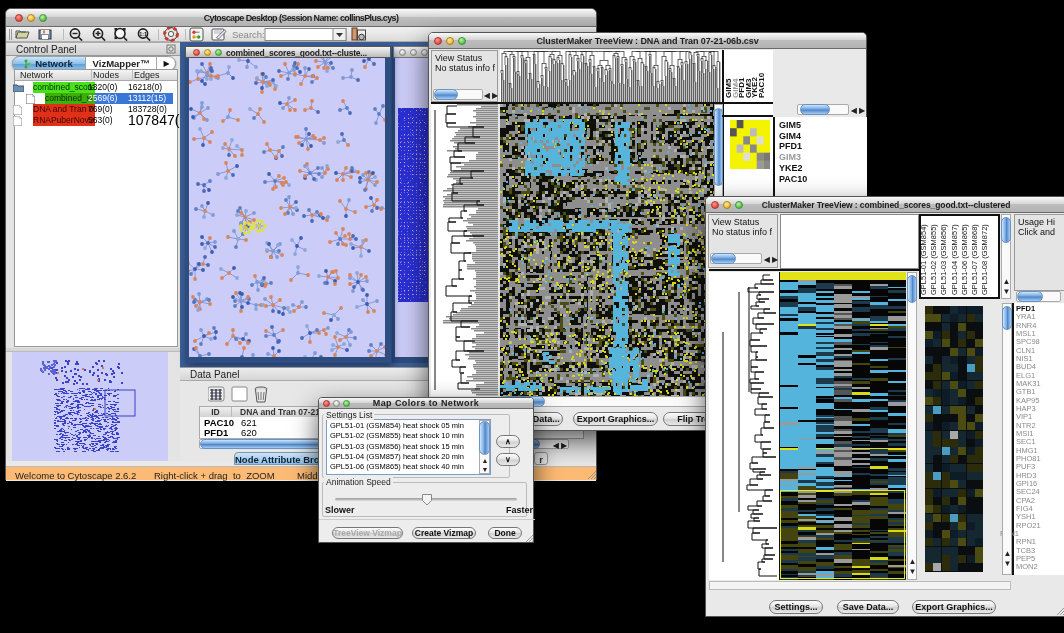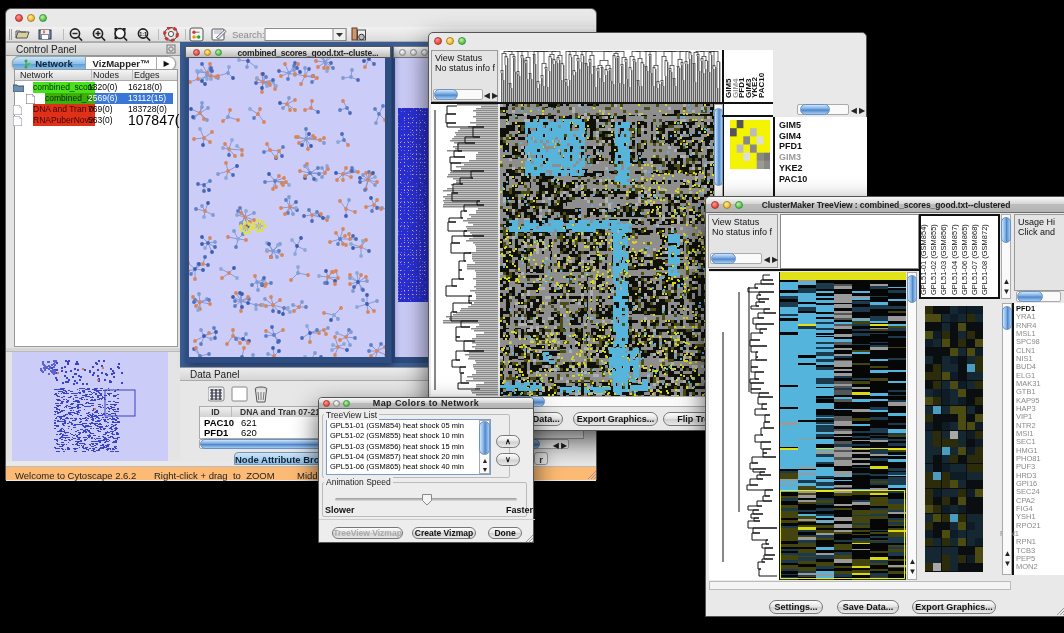--- a/index.html
+++ b/index.html
@@ -22,20 +22,21 @@
  background:linear-gradient(#cfe6fa,#76a8e0 45%,#4d86cc 55%,#a8cdf2);border:1px solid #6a93c4}
 .sbtv{position:absolute;left:0;right:0;border-radius:7px;
  background:linear-gradient(90deg,#cfe6fa,#76a8e0 45%,#4d86cc 55%,#a8cdf2);border:1px solid #6a93c4}
 .arr{position:absolute;font-size:8px;color:#222;line-height:9px;text-align:center}
 .vlab{position:absolute;transform:rotate(-90deg);transform-origin:left bottom;
  font-size:8px;font-weight:bold;color:#111;white-space:nowrap;line-height:7px}
 .rlab{position:absolute;font-size:9px;font-weight:bold;color:#111;line-height:10.75px;white-space:nowrap}
 .glab{position:absolute;font-size:7.5px;color:#8a8a8a;line-height:8.33px;white-space:nowrap}
 </style></head><body>
 <div class="win" style="left:5px;top:8px;width:592px;height:473px;border-radius:6px 6px 2px 2px">
+    <div class="tbar" style="height:18px;line-height:18px;font-size:9px;letter-spacing:-0.6px;border-radius:5px 5px 0 0">Cytoscape Desktop (Session Name: collinsPlus.cys)</div>
     <div class="tl tlr" style="left:9px;top:5px"></div>
     <div class="tl tly" style="left:21px;top:5px"></div>
     <div class="tl tlg" style="left:33px;top:5px"></div>
     <div style="position:absolute;left:0;top:18px;width:100%;height:15px;background:linear-gradient(#f2f2f2,#dcdcdc);border-bottom:1px solid #b0b0b0"></div>
     <svg style="position:absolute;left:0;top:18px" width="592" height="15">
 <g stroke="#9a9a9a">
         <path d="M3.5 2v11M5.5 2v11"></path>
       </g>
 <g transform="translate(8,0)">
  <path d="M2 11l2-6h11l-2 6z" fill="#d6d2a0" stroke="#555"></path>
@@ -173,21 +174,21 @@
     <div class="tl tlx" style="left:393px;top:40px;width:7px;height:7px"></div>
     <div class="tl tlx" style="left:404px;top:40px;width:7px;height:7px"></div>
     <div class="tl tlx" style="left:415px;top:40px;width:7px;height:7px"></div>
     <div style="position:absolute;left:389px;top:49px;width:198px;height:299px;background:#ccccf8"></div>
     <svg style="position:absolute;left:392px;top:99px" width="32" height="194">
       <rect width="32" height="194" fill="#2a30d4"></rect>
       <path fill="#6a70f0" d="M3 0h1v1h-1zM15 0h1v1h-1zM21 0h1v1h-1zM24 0h1v1h-1zM27 0h1v1h-1zM3 3h1v1h-1zM6 3h1v1h-1zM12 3h1v1h-1zM24 3h1v1h-1zM27 3h1v1h-1zM30 3h1v1h-1zM0 6h1v1h-1zM18 6h1v1h-1zM21 6h1v1h-1zM24 6h1v1h-1zM27 6h1v1h-1zM30 6h1v1h-1zM6 9h1v1h-1zM12 9h1v1h-1zM15 9h1v1h-1zM18 9h1v1h-1zM30 9h1v1h-1zM6 12h1v1h-1zM15 12h1v1h-1zM21 12h1v1h-1zM24 12h1v1h-1zM30 12h1v1h-1zM0 15h1v1h-1zM6 15h1v1h-1zM12 15h1v1h-1zM18 15h1v1h-1zM21 15h1v1h-1zM27 15h1v1h-1zM30 15h1v1h-1zM0 18h1v1h-1zM3 18h1v1h-1zM6 18h1v1h-1zM9 18h1v1h-1zM15 18h1v1h-1zM18 18h1v1h-1zM21 18h1v1h-1zM27 18h1v1h-1zM30 18h1v1h-1zM3 21h1v1h-1zM6 21h1v1h-1zM12 21h1v1h-1zM18 21h1v1h-1zM21 21h1v1h-1zM24 21h1v1h-1zM30 21h1v1h-1zM12 24h1v1h-1zM15 24h1v1h-1zM21 24h1v1h-1zM30 24h1v1h-1zM3 27h1v1h-1zM6 27h1v1h-1zM9 27h1v1h-1zM12 27h1v1h-1zM15 27h1v1h-1zM21 27h1v1h-1zM24 27h1v1h-1zM15 30h1v1h-1zM18 30h1v1h-1zM21 30h1v1h-1zM3 33h1v1h-1zM9 33h1v1h-1zM12 33h1v1h-1zM15 33h1v1h-1zM27 33h1v1h-1zM0 36h1v1h-1zM12 36h1v1h-1zM15 36h1v1h-1zM18 36h1v1h-1zM21 36h1v1h-1zM30 36h1v1h-1zM0 39h1v1h-1zM3 39h1v1h-1zM9 39h1v1h-1zM12 39h1v1h-1zM18 39h1v1h-1zM27 39h1v1h-1zM30 39h1v1h-1zM3 42h1v1h-1zM6 42h1v1h-1zM12 42h1v1h-1zM30 42h1v1h-1zM0 45h1v1h-1zM9 45h1v1h-1zM12 45h1v1h-1zM15 45h1v1h-1zM18 45h1v1h-1zM21 45h1v1h-1zM0 48h1v1h-1zM3 48h1v1h-1zM6 48h1v1h-1zM9 48h1v1h-1zM12 48h1v1h-1zM27 48h1v1h-1zM30 48h1v1h-1zM0 51h1v1h-1zM3 51h1v1h-1zM6 51h1v1h-1zM9 51h1v1h-1zM15 51h1v1h-1zM18 51h1v1h-1zM21 51h1v1h-1zM24 51h1v1h-1zM30 51h1v1h-1zM15 54h1v1h-1zM24 54h1v1h-1zM27 54h1v1h-1zM6 57h1v1h-1zM9 57h1v1h-1zM12 57h1v1h-1zM15 57h1v1h-1zM21 57h1v1h-1zM24 57h1v1h-1zM30 57h1v1h-1zM0 60h1v1h-1zM3 60h1v1h-1zM12 60h1v1h-1zM15 60h1v1h-1zM18 60h1v1h-1zM21 60h1v1h-1zM24 60h1v1h-1zM27 60h1v1h-1zM9 63h1v1h-1zM12 63h1v1h-1zM18 63h1v1h-1zM21 63h1v1h-1zM27 63h1v1h-1zM30 63h1v1h-1zM6 66h1v1h-1zM12 66h1v1h-1zM15 66h1v1h-1zM18 66h1v1h-1zM21 66h1v1h-1zM24 66h1v1h-1zM27 66h1v1h-1zM9 69h1v1h-1zM21 69h1v1h-1zM27 69h1v1h-1zM3 72h1v1h-1zM12 72h1v1h-1zM30 72h1v1h-1zM3 75h1v1h-1zM6 75h1v1h-1zM9 75h1v1h-1zM18 75h1v1h-1zM24 75h1v1h-1zM30 75h1v1h-1zM0 78h1v1h-1zM6 78h1v1h-1zM9 78h1v1h-1zM12 78h1v1h-1zM15 78h1v1h-1zM18 78h1v1h-1zM24 78h1v1h-1zM27 78h1v1h-1zM3 81h1v1h-1zM6 81h1v1h-1zM9 81h1v1h-1zM12 81h1v1h-1zM21 81h1v1h-1zM27 81h1v1h-1zM3 84h1v1h-1zM6 84h1v1h-1zM9 84h1v1h-1zM18 84h1v1h-1zM27 84h1v1h-1zM30 84h1v1h-1zM3 87h1v1h-1zM9 87h1v1h-1zM18 87h1v1h-1zM21 87h1v1h-1zM27 87h1v1h-1zM30 87h1v1h-1zM3 90h1v1h-1zM6 90h1v1h-1zM12 90h1v1h-1zM15 90h1v1h-1zM18 90h1v1h-1zM21 90h1v1h-1zM24 90h1v1h-1zM30 90h1v1h-1zM0 93h1v1h-1zM3 93h1v1h-1zM6 93h1v1h-1zM9 93h1v1h-1zM12 93h1v1h-1zM18 93h1v1h-1zM24 93h1v1h-1zM0 96h1v1h-1zM6 96h1v1h-1zM12 96h1v1h-1zM15 96h1v1h-1zM24 96h1v1h-1zM0 99h1v1h-1zM3 99h1v1h-1zM6 99h1v1h-1zM9 99h1v1h-1zM12 99h1v1h-1zM15 99h1v1h-1zM18 99h1v1h-1zM21 99h1v1h-1zM24 99h1v1h-1zM6 102h1v1h-1zM15 102h1v1h-1zM18 102h1v1h-1zM21 102h1v1h-1zM24 102h1v1h-1zM3 105h1v1h-1zM6 105h1v1h-1zM9 105h1v1h-1zM15 105h1v1h-1zM18 105h1v1h-1zM21 105h1v1h-1zM24 105h1v1h-1zM27 105h1v1h-1zM30 105h1v1h-1zM12 108h1v1h-1zM18 108h1v1h-1zM21 108h1v1h-1zM24 108h1v1h-1zM30 108h1v1h-1zM0 111h1v1h-1zM3 111h1v1h-1zM12 111h1v1h-1zM24 111h1v1h-1zM3 114h1v1h-1zM9 114h1v1h-1zM12 114h1v1h-1zM15 114h1v1h-1zM18 114h1v1h-1zM3 117h1v1h-1zM6 117h1v1h-1zM9 117h1v1h-1zM21 117h1v1h-1zM24 117h1v1h-1zM27 117h1v1h-1zM6 120h1v1h-1zM9 120h1v1h-1zM24 120h1v1h-1zM30 120h1v1h-1zM0 123h1v1h-1zM3 123h1v1h-1zM9 123h1v1h-1zM15 123h1v1h-1zM21 123h1v1h-1zM27 123h1v1h-1zM0 126h1v1h-1zM3 126h1v1h-1zM9 126h1v1h-1zM18 126h1v1h-1zM21 126h1v1h-1zM6 129h1v1h-1zM9 129h1v1h-1zM18 129h1v1h-1zM21 129h1v1h-1zM30 129h1v1h-1zM6 132h1v1h-1zM9 132h1v1h-1zM12 132h1v1h-1zM15 132h1v1h-1zM18 132h1v1h-1zM21 132h1v1h-1zM30 132h1v1h-1zM3 135h1v1h-1zM12 135h1v1h-1zM15 135h1v1h-1zM18 135h1v1h-1zM21 135h1v1h-1zM27 135h1v1h-1zM30 135h1v1h-1zM0 138h1v1h-1zM3 138h1v1h-1zM9 138h1v1h-1zM15 138h1v1h-1zM21 138h1v1h-1zM27 138h1v1h-1zM6 141h1v1h-1zM9 141h1v1h-1zM12 141h1v1h-1zM21 141h1v1h-1zM27 141h1v1h-1zM0 144h1v1h-1zM3 144h1v1h-1zM6 144h1v1h-1zM12 144h1v1h-1zM15 144h1v1h-1zM18 144h1v1h-1zM21 144h1v1h-1zM3 147h1v1h-1zM6 147h1v1h-1zM9 147h1v1h-1zM12 147h1v1h-1zM15 147h1v1h-1zM18 147h1v1h-1zM21 147h1v1h-1zM30 147h1v1h-1zM15 150h1v1h-1zM0 153h1v1h-1zM3 153h1v1h-1zM15 153h1v1h-1zM21 153h1v1h-1zM24 153h1v1h-1zM27 153h1v1h-1zM30 153h1v1h-1zM0 156h1v1h-1zM3 156h1v1h-1zM6 156h1v1h-1zM12 156h1v1h-1zM15 156h1v1h-1zM24 156h1v1h-1zM27 156h1v1h-1zM30 156h1v1h-1zM0 159h1v1h-1zM9 159h1v1h-1zM18 159h1v1h-1zM21 159h1v1h-1zM24 159h1v1h-1zM27 159h1v1h-1zM0 162h1v1h-1zM3 162h1v1h-1zM6 162h1v1h-1zM12 162h1v1h-1zM15 162h1v1h-1zM21 162h1v1h-1zM24 162h1v1h-1zM27 162h1v1h-1zM30 162h1v1h-1zM0 165h1v1h-1zM6 165h1v1h-1zM21 165h1v1h-1zM24 165h1v1h-1zM30 165h1v1h-1zM0 168h1v1h-1zM3 168h1v1h-1zM6 168h1v1h-1zM12 168h1v1h-1zM15 168h1v1h-1zM18 168h1v1h-1zM21 168h1v1h-1zM27 168h1v1h-1zM3 171h1v1h-1zM9 171h1v1h-1zM12 171h1v1h-1zM15 171h1v1h-1zM18 171h1v1h-1zM24 171h1v1h-1zM30 171h1v1h-1zM0 174h1v1h-1zM12 174h1v1h-1zM15 174h1v1h-1zM18 174h1v1h-1zM21 174h1v1h-1zM27 174h1v1h-1zM30 174h1v1h-1zM0 177h1v1h-1zM3 177h1v1h-1zM6 177h1v1h-1zM21 177h1v1h-1zM24 177h1v1h-1zM30 177h1v1h-1zM0 180h1v1h-1zM3 180h1v1h-1zM12 180h1v1h-1zM18 180h1v1h-1zM21 180h1v1h-1zM27 180h1v1h-1zM30 180h1v1h-1zM0 183h1v1h-1zM3 183h1v1h-1zM6 183h1v1h-1zM18 183h1v1h-1zM21 183h1v1h-1zM24 183h1v1h-1zM27 183h1v1h-1zM30 183h1v1h-1zM0 186h1v1h-1zM3 186h1v1h-1zM6 186h1v1h-1zM15 186h1v1h-1zM21 186h1v1h-1zM24 186h1v1h-1zM27 186h1v1h-1zM0 189h1v1h-1zM3 189h1v1h-1zM6 189h1v1h-1zM15 189h1v1h-1zM21 189h1v1h-1zM30 189h1v1h-1zM0 192h1v1h-1zM12 192h1v1h-1zM27 192h1v1h-1zM30 192h1v1h-1z"></path>
       <path fill="#e0a8b8" d="M18 2h1v1h-1zM22 2h1v1h-1zM10 6h1v1h-1zM26 6h1v1h-1zM30 6h1v1h-1zM6 10h1v1h-1zM10 10h1v1h-1zM14 10h1v1h-1zM30 10h1v1h-1zM10 14h1v1h-1zM14 14h1v1h-1zM18 14h1v1h-1zM22 14h1v1h-1zM26 14h1v1h-1zM6 18h1v1h-1zM10 18h1v1h-1zM30 18h1v1h-1zM14 22h1v1h-1zM18 22h1v1h-1zM22 22h1v1h-1zM26 22h1v1h-1zM30 22h1v1h-1zM6 26h1v1h-1zM10 26h1v1h-1zM14 26h1v1h-1zM18 26h1v1h-1zM2 30h1v1h-1zM6 30h1v1h-1zM10 30h1v1h-1zM18 30h1v1h-1zM22 30h1v1h-1zM26 30h1v1h-1zM30 30h1v1h-1zM2 34h1v1h-1zM6 34h1v1h-1zM10 34h1v1h-1zM14 34h1v1h-1zM26 34h1v1h-1zM2 38h1v1h-1zM6 38h1v1h-1zM10 38h1v1h-1zM14 38h1v1h-1zM18 38h1v1h-1zM22 38h1v1h-1zM26 38h1v1h-1zM30 38h1v1h-1zM10 42h1v1h-1zM18 42h1v1h-1zM26 42h1v1h-1zM30 42h1v1h-1zM6 46h1v1h-1zM14 46h1v1h-1zM18 46h1v1h-1zM22 46h1v1h-1zM26 46h1v1h-1zM30 46h1v1h-1zM6 50h1v1h-1zM10 50h1v1h-1zM14 50h1v1h-1zM18 50h1v1h-1zM22 50h1v1h-1zM26 50h1v1h-1zM30 50h1v1h-1zM2 54h1v1h-1zM6 54h1v1h-1zM18 54h1v1h-1zM22 54h1v1h-1zM26 54h1v1h-1zM30 54h1v1h-1zM6 58h1v1h-1zM10 58h1v1h-1zM14 58h1v1h-1zM18 58h1v1h-1zM26 58h1v1h-1zM30 58h1v1h-1zM2 62h1v1h-1zM6 62h1v1h-1zM14 62h1v1h-1zM2 66h1v1h-1zM6 66h1v1h-1zM14 66h1v1h-1zM18 66h1v1h-1zM22 66h1v1h-1zM26 66h1v1h-1zM30 66h1v1h-1zM2 70h1v1h-1zM14 70h1v1h-1zM22 70h1v1h-1zM26 70h1v1h-1zM30 70h1v1h-1zM2 74h1v1h-1zM10 74h1v1h-1zM22 74h1v1h-1zM30 74h1v1h-1zM6 78h1v1h-1zM10 78h1v1h-1zM14 78h1v1h-1zM6 82h1v1h-1zM10 82h1v1h-1zM14 82h1v1h-1zM18 82h1v1h-1zM22 82h1v1h-1zM2 86h1v1h-1zM10 86h1v1h-1zM14 86h1v1h-1zM22 86h1v1h-1zM26 86h1v1h-1zM30 86h1v1h-1zM2 90h1v1h-1zM30 90h1v1h-1zM2 94h1v1h-1zM6 94h1v1h-1zM10 94h1v1h-1zM14 94h1v1h-1zM18 94h1v1h-1zM22 94h1v1h-1zM2 98h1v1h-1zM10 98h1v1h-1zM26 98h1v1h-1zM30 98h1v1h-1zM2 102h1v1h-1zM10 102h1v1h-1zM18 102h1v1h-1zM22 102h1v1h-1zM26 102h1v1h-1zM2 106h1v1h-1zM10 106h1v1h-1zM22 106h1v1h-1zM30 106h1v1h-1zM2 110h1v1h-1zM10 110h1v1h-1zM14 110h1v1h-1zM18 110h1v1h-1zM22 110h1v1h-1zM26 110h1v1h-1zM30 110h1v1h-1zM6 114h1v1h-1zM14 114h1v1h-1zM26 114h1v1h-1zM30 114h1v1h-1zM2 118h1v1h-1zM6 118h1v1h-1zM10 118h1v1h-1zM18 118h1v1h-1zM30 118h1v1h-1zM14 122h1v1h-1zM18 122h1v1h-1zM26 122h1v1h-1zM6 126h1v1h-1zM14 126h1v1h-1zM18 126h1v1h-1zM26 126h1v1h-1zM30 126h1v1h-1zM2 130h1v1h-1zM6 130h1v1h-1zM10 130h1v1h-1zM14 130h1v1h-1zM18 130h1v1h-1zM26 130h1v1h-1zM6 134h1v1h-1zM10 134h1v1h-1zM14 134h1v1h-1zM22 134h1v1h-1zM26 134h1v1h-1zM30 134h1v1h-1zM2 138h1v1h-1zM6 138h1v1h-1zM10 138h1v1h-1zM22 138h1v1h-1zM26 138h1v1h-1zM30 138h1v1h-1zM14 142h1v1h-1zM18 142h1v1h-1zM22 142h1v1h-1zM26 142h1v1h-1zM2 146h1v1h-1zM6 146h1v1h-1zM10 146h1v1h-1zM14 146h1v1h-1zM18 146h1v1h-1zM22 146h1v1h-1zM26 146h1v1h-1zM30 146h1v1h-1zM2 150h1v1h-1zM6 150h1v1h-1zM14 150h1v1h-1zM18 150h1v1h-1zM22 150h1v1h-1zM30 150h1v1h-1zM2 154h1v1h-1zM6 154h1v1h-1zM10 154h1v1h-1zM26 154h1v1h-1zM30 154h1v1h-1zM10 158h1v1h-1zM22 158h1v1h-1zM26 158h1v1h-1zM30 158h1v1h-1zM2 162h1v1h-1zM14 162h1v1h-1zM22 162h1v1h-1zM26 162h1v1h-1zM2 166h1v1h-1zM6 166h1v1h-1zM10 166h1v1h-1zM14 166h1v1h-1zM22 166h1v1h-1zM26 166h1v1h-1zM2 170h1v1h-1zM10 170h1v1h-1zM22 170h1v1h-1zM30 170h1v1h-1zM2 174h1v1h-1zM6 174h1v1h-1zM14 174h1v1h-1zM18 174h1v1h-1zM22 174h1v1h-1zM30 174h1v1h-1zM10 178h1v1h-1zM14 178h1v1h-1zM18 178h1v1h-1zM30 178h1v1h-1zM6 182h1v1h-1zM10 182h1v1h-1zM14 182h1v1h-1zM18 182h1v1h-1zM26 182h1v1h-1zM30 182h1v1h-1zM2 186h1v1h-1zM6 186h1v1h-1zM10 186h1v1h-1zM14 186h1v1h-1zM18 186h1v1h-1zM26 186h1v1h-1zM30 186h1v1h-1zM2 190h1v1h-1zM6 190h1v1h-1zM10 190h1v1h-1zM30 190h1v1h-1z"></path>
     </svg>
     <div style="position:absolute;left:179px;top:37px;width:206px;height:317px;background:#2e4d80;box-shadow:2px 3px 8px rgba(10,20,60,.55)"></div>
-    <div style="position:absolute;left:179px;top:37px;width:206px;height:12px;background:linear-gradient(#f4f4f4,#bdbdbd);border:1px solid #555;font-size:8.5px;letter-spacing:-0.2px;font-weight:bold;color:#222;text-align:center;line-height:12px;overflow:hidden;white-space:nowrap;padding-left:40px">combined_scores_good.txt--cluste...</div>
+    <div style="position:absolute;left:179px;top:37px;width:206px;height:12px;background:linear-gradient(#f4f4f4,#bdbdbd);border:1px solid #555;font-size:8.5px;letter-spacing:-0.2px;font-weight:bold;color:#222;text-align:left;line-height:12px;overflow:hidden;white-space:nowrap;padding-left:40px">combined_scores_good.txt--cluste...</div>
     <div class="tl tlr" style="left:187px;top:40px;width:7px;height:7px"></div>
     <div class="tl tly" style="left:198px;top:40px;width:7px;height:7px"></div>
     <div class="tl tlg" style="left:209px;top:40px;width:7px;height:7px"></div>
     <svg style="position:absolute;left:183px;top:49px" width="196" height="299">
       <rect width="196" height="299" fill="#ccccf8"></rect>
       <path stroke="#8292d2" stroke-width="0.9" fill="none" d="M18 15L27 19M18 15L22 21M18 15L18 21M18 15L13 23M18 15L12 13M18 15L9 14M18 15L13 6M18 15L21 6M18 15L22 10M18 15L23 13M59 3L67 9M59 3L58 9M59 3L50 2M59 3L59 -5M100 15L106 17M100 15L99 21M100 15L92 18M100 15L90 13M100 15L96 6M100 15L105 8M100 15L108 10M108 10L105 12M108 10L111 14M108 10L106 5M108 10L109 6M136 4L144 10M136 4L139 10M136 4L138 13M136 4L135 10M136 4L129 9M136 4L127 3M136 4L129 -3M136 4L133 -4M136 4L133 -2M136 4L141 -4M136 4L144 -2M136 4L142 5M180 1L185 6M180 1L176 9M180 1L175 3M180 1L174 -5M180 1L185 -2M9 21L16 26M9 21L1 24M9 21L8 13M9 21L22 18M22 18L29 20M22 18L22 12M22 18L18 17M39 15L44 20M39 15L29 18M39 15L40 9M74 24L81 27M74 24L78 28M74 24L73 34M74 24L73 30M74 24L67 25M74 24L68 21M74 24L68 20M74 24L73 16M74 24L74 16M74 24L77 19M74 24L84 22M74 24L80 25M74 24L84 24M84 24L87 28M84 24L86 31M116 18L124 18M116 18L112 26M116 18L106 16M116 18L116 10M116 18L120 11M116 18L128 20M128 20L123 24M128 20L124 18M162 19L169 22M162 19L154 20M162 19L163 12M11 55L18 62M11 55L15 61M11 55L5 60M11 55L4 59M11 55L2 51M11 55L13 45M11 55L13 49M11 55L19 50M39 59L49 62M39 59L34 63M39 59L41 52M69 56L75 64M69 56L65 60M69 56L61 51M69 56L71 51M98 46L106 52M98 46L101 52M98 46L94 50M98 46L91 45M98 46L100 40M98 46L106 42M122 50L129 54M122 50L116 52M122 50L123 43M158 50L161 55M158 50L151 52M158 50L154 43M190 56L196 62M190 56L187 65M190 56L186 51M190 56L194 48M15 80L21 84M15 80L14 87M15 80L5 81M15 80L11 71M15 80L23 74M40 91L46 98M40 91L40 97M40 91L34 90M40 91L36 86M40 91L43 82M40 91L53 92M53 92L48 88M53 92L53 97M81 92L87 100M81 92L75 94M81 92L78 86M81 92L90 93M90 93L94 89M90 93L93 98M90 93L87 99M117 81L122 88M117 81L119 91M117 81L113 87M117 81L110 85M117 81L107 79M117 81L109 79M117 81L117 71M117 81L120 76M117 81L124 78M117 81L126 80M117 81L131 82M131 82L135 85M131 82L135 80M155 82L159 87M155 82L149 84M155 82L153 76M15 127L20 132M15 127L15 133M15 127L9 126M15 127L21 123M39 113L44 117M39 113L37 120M39 113L29 116M39 113L37 105M39 113L48 108M86 123L93 125M86 123L87 129M86 123L84 131M86 123L76 124M86 123L80 116M86 123L90 118M86 123L95 120M86 123L97 124M97 124L100 127M97 124L93 125M97 124L93 125M97 124L94 127M121 115L127 122M121 115L125 121M121 115L116 120M121 115L116 118M121 115L111 113M121 115L116 108M121 115L118 106M121 115L129 110M121 115L130 116M121 115L136 115M136 115L138 108M136 115L133 119M136 115L139 111M136 115L133 110M154 116L162 119M154 116L154 122M154 116L148 122M154 116L147 115M154 116L157 110M154 116L162 113M154 116L169 114M169 114L163 110M169 114L163 113M179 122L188 124M179 122L186 127M179 122L177 131M179 122L176 132M179 122L171 124M179 122L171 120M179 122L174 117M179 122L177 115M179 122L180 114M179 122L182 116M179 122L184 115M179 122L186 119M16 153L24 157M16 153L15 159M16 153L7 151M16 153L13 148M16 153L19 145M56 159L61 164M56 159L57 167M56 159L59 168M56 159L52 166M56 159L52 165M56 159L48 157M56 159L52 155M56 159L49 153M56 159L51 150M56 159L57 153M56 159L65 155M56 159L65 162M101 149L108 152M101 149L104 156M101 149L99 155M101 149L96 156M101 149L92 150M101 149L97 142M101 149L100 139M101 149L107 144M101 149L107 150M123 157L131 157M123 157L123 163M123 157L115 158M123 157L120 152M123 157L128 154M123 157L134 160M134 160L138 162M134 160L139 159M134 160L132 156M157 151L166 154M157 151L157 158M157 151L151 143M157 151L160 142M185 147L192 151M185 147L183 153M185 147L177 149M185 147L182 140M185 147L188 142M185 147L193 150M193 150L188 150M193 150L200 152M19 185L26 189M19 185L23 194M19 185L16 190M19 185L13 186M19 185L13 179M19 185L21 180M19 185L26 184M49 181L57 182M49 181L47 189M49 181L39 179M49 181L45 173M49 181L54 176M84 193L93 197M84 193L88 199M84 193L82 199M84 193L82 199M84 193L78 193M84 193L78 192M84 193L78 185M84 193L80 186M84 193L91 186M84 193L89 187M84 193L90 193M108 188L116 192M108 188L106 196M108 188L103 182M108 188L112 180M151 181L157 187M151 181L154 186M151 181L149 186M151 181L141 184M151 181L147 175M151 181L154 171M151 181L156 178M151 181L161 181M161 181L164 178M161 181L160 176M161 181L167 181M172 189L180 193M172 189L172 198M172 189L164 190M172 189L162 186M172 189L174 183M172 189L177 182M6 211L14 212M6 211L6 221M6 211L2 216M6 211L-1 213M6 211L-1 205M6 211L9 206M6 211L10 206M6 211L14 206M14 206L19 207M14 206L16 199M40 215L48 220M40 215L33 220M40 215L32 211M40 215L45 210M68 224L76 228M68 224L69 232M68 224L63 227M68 224L66 218M68 224L74 222M68 224L77 226M77 226L82 225M77 226L73 227M77 226L75 220M77 226L73 226M109 215L119 217M109 215L102 222M109 215L109 209M139 219L146 223M139 219L138 225M139 219L136 225M139 219L130 218M139 219L137 213M139 219L143 214M139 219L144 214M139 219L149 220M149 220L146 226M149 220L147 213M169 224L173 231M169 224L174 232M169 224L164 233M169 224L165 229M169 224L161 226M169 224L161 220M169 224L161 217M169 224L168 215M169 224L172 217M169 224L177 219M169 224L178 223M11 244L21 246M11 244L11 251M11 244L9 252M11 244L7 248M11 244L5 244M11 244L6 242M11 244L4 239M11 244L10 236M11 244L18 241M11 244L20 242M52 243L59 245M52 243L53 249M52 243L52 253M52 243L46 248M52 243L46 243M52 243L44 239M52 243L47 235M52 243L53 236M52 243L51 235M52 243L60 241M52 243L59 239M52 243L67 247M67 247L67 251M67 247L72 247M67 247L74 247M84 247L90 254M84 247L84 253M84 247L77 248M84 247L76 241M84 247L82 239M84 247L91 242M84 247L95 250M95 250L101 254M95 250L94 256M95 250L99 250M110 249L117 249M110 249L105 253M110 249L104 247M110 249L113 244M145 257L149 261M145 257L142 262M145 257L135 255M145 257L152 250M178 246L185 253M178 246L179 254M178 246L168 249M178 246L174 242M178 246L178 237M178 246L188 243M15 278L22 281M15 278L12 286M15 278L6 283M15 278L12 272M15 278L20 275M15 278L27 274M27 274L25 270M27 274L26 280M44 278L51 285M44 278L38 286M44 278L44 272M44 278L54 281M54 281L60 283M54 281L57 276M54 281L59 285M54 281L47 281M85 277L90 283M85 277L89 284M85 277L77 278M85 277L77 273M85 277L83 269M85 277L94 272M121 275L130 275M121 275L121 284M121 275L113 280M121 275L118 268M121 275L128 272M121 275L135 272M135 272L139 270M135 272L137 276M157 279L166 280M157 279L161 287M157 279L151 282M157 279L148 275M157 279L160 272M157 279L162 274M11 298L16 303M11 298L9 305M11 298L6 306M11 298L5 291M11 298L7 290M11 298L20 296M53 299L61 302M53 299L48 303M53 299L55 290M53 299L65 303M65 303L64 297M65 303L60 304M65 303L70 306M85 298L93 304M85 298L84 307M85 298L79 296M85 298L84 290M85 298L90 293M122 302L132 303M122 302L123 308M122 302L116 308M122 302L116 301M122 302L116 299M122 302L126 295M122 302L132 299M149 289L158 292M149 289L146 297M149 289L143 292M149 289L144 287M149 289L146 279M149 289L155 286M188 293L197 297M188 293L186 303M188 293L182 298M188 293L180 293M188 293L182 287M188 293L192 286M188 293L196 289M57 170L62 170M57 170L60 174M57 170L56 175M57 170L52 172M57 170L52 168M57 170L56 165M57 170L60 166M70 168L76 168M70 168L73 172M70 168L69 173M70 168L65 170M70 168L65 166M70 168L69 163M70 168L73 164"></path>
       <circle cx="18" cy="15" r="1.9" fill="#d8855a"></circle>
       <circle cx="27" cy="19" r="1.9" fill="#d8855a"></circle>
       <circle cx="22" cy="21" r="1.9" fill="#8aa8d8"></circle>
       <circle cx="18" cy="21" r="1.9" fill="#8aa8d8"></circle>
@@ -755,20 +756,21 @@
     <div class="sb" style="left:193px;top:430px;width:370px;height:10px"></div>
     <div class="sbt" style="left:194px;top:430px;width:340px;height:10px"></div>
     <div class="arr" style="left:545px;top:432px;width:18px">◀ ▶</div>
     <div style="position:absolute;left:228px;top:443px;width:90px;height:13px;background:linear-gradient(#cde3f8,#8fc0ea);border:1px solid #79a;border-radius:4px 4px 0 0;font-size:9.5px;font-weight:bold;color:#123;text-align:center;line-height:13px;white-space:nowrap;overflow:hidden">Node Attribute Brows</div>
     <div style="position:absolute;left:528px;top:443px;width:14px;height:13px;background:#f0f0f0;border:1px solid #999;border-radius:3px;font-size:9.5px;font-weight:bold;color:#333;text-align:center;line-height:13px">r</div>
     <svg style="position:absolute;left:581px;top:461px" width="10" height="10">
       <path d="M1 9L9 1M4 9l5-5M7 9l2-2" stroke="#999"></path>
     </svg>
   </div>
 <div class="win" style="left:428px;top:32px;width:439px;height:399px">
+    <div class="tbar" style="font-size:9px;letter-spacing:-0.1px">ClusterMaker TreeView : DNA and Tran 07-21-06b.csv</div>
     <div class="tl tlr" style="left:5px;top:4px"></div>
     <div class="tl tly" style="left:17px;top:4px"></div>
     <div class="tl tlg" style="left:29px;top:4px"></div>
     <div class="box" style="left:2px;top:17px;width:67px;height:52px">View Status<br>No status info f</div>
     <div class="sb" style="left:4px;top:56px;width:50px;height:11px"></div>
     <div class="sbt" style="left:5px;top:56px;width:24px;height:11px"></div>
     <div class="arr" style="left:54px;top:58px;width:16px">◀ ▶</div>
     <svg style="position:absolute;left:71px;top:17px" width="222" height="52">
       <rect width="222" height="52" fill="#fff"></rect>
       <path fill="#606060" d="M1 23h1.4v29h-1.4zM3 30h1.4v22h-1.4zM5 15h1.4v37h-1.4zM7 8h1.4v44h-1.4zM9 34h1.4v18h-1.4zM11 38h1.4v14h-1.4zM13 8h1.4v44h-1.4zM15 22h1.4v30h-1.4zM17 24h1.4v28h-1.4zM19 26h1.4v26h-1.4zM21 8h1.4v44h-1.4zM23 8h1.4v44h-1.4zM25 13h1.4v39h-1.4zM27 29h1.4v23h-1.4zM29 24h1.4v28h-1.4zM31 29h1.4v23h-1.4zM33 5h1.4v47h-1.4zM35 14h1.4v38h-1.4zM37 38h1.4v14h-1.4zM39 34h1.4v18h-1.4zM41 28h1.4v24h-1.4zM43 36h1.4v16h-1.4zM45 19h1.4v33h-1.4zM47 37h1.4v15h-1.4zM49 21h1.4v31h-1.4zM51 8h1.4v44h-1.4zM53 14h1.4v38h-1.4zM55 11h1.4v41h-1.4zM57 13h1.4v39h-1.4zM59 10h1.4v42h-1.4zM61 30h1.4v22h-1.4zM63 15h1.4v37h-1.4zM65 32h1.4v20h-1.4zM67 36h1.4v16h-1.4zM69 30h1.4v22h-1.4zM71 7h1.4v45h-1.4zM73 25h1.4v27h-1.4zM75 22h1.4v30h-1.4zM77 11h1.4v41h-1.4zM79 19h1.4v33h-1.4zM81 12h1.4v40h-1.4zM83 6h1.4v46h-1.4zM85 14h1.4v38h-1.4zM87 16h1.4v36h-1.4zM89 12h1.4v40h-1.4zM91 24h1.4v28h-1.4zM93 17h1.4v35h-1.4zM95 37h1.4v15h-1.4zM97 21h1.4v31h-1.4zM99 28h1.4v24h-1.4zM101 18h1.4v34h-1.4zM103 32h1.4v20h-1.4zM105 25h1.4v27h-1.4zM107 21h1.4v31h-1.4zM109 20h1.4v32h-1.4zM111 31h1.4v21h-1.4zM113 34h1.4v18h-1.4zM115 8h1.4v44h-1.4zM117 8h1.4v44h-1.4zM119 33h1.4v19h-1.4zM121 16h1.4v36h-1.4zM123 34h1.4v18h-1.4zM125 12h1.4v40h-1.4zM127 29h1.4v23h-1.4zM129 37h1.4v15h-1.4zM131 20h1.4v32h-1.4zM133 11h1.4v41h-1.4zM135 12h1.4v40h-1.4zM137 31h1.4v21h-1.4zM139 36h1.4v16h-1.4zM141 36h1.4v16h-1.4zM143 14h1.4v38h-1.4zM145 17h1.4v35h-1.4zM147 21h1.4v31h-1.4zM149 6h1.4v46h-1.4zM151 23h1.4v29h-1.4zM153 36h1.4v16h-1.4zM155 19h1.4v33h-1.4zM157 38h1.4v14h-1.4zM159 34h1.4v18h-1.4zM161 32h1.4v20h-1.4zM163 36h1.4v16h-1.4zM165 26h1.4v26h-1.4zM167 12h1.4v40h-1.4zM169 20h1.4v32h-1.4zM171 22h1.4v30h-1.4zM173 29h1.4v23h-1.4zM175 36h1.4v16h-1.4zM177 17h1.4v35h-1.4zM179 18h1.4v34h-1.4zM181 15h1.4v37h-1.4zM183 30h1.4v22h-1.4zM185 14h1.4v38h-1.4zM187 14h1.4v38h-1.4zM189 9h1.4v43h-1.4zM191 5h1.4v47h-1.4zM193 14h1.4v38h-1.4zM195 32h1.4v20h-1.4zM197 6h1.4v46h-1.4zM199 21h1.4v31h-1.4zM201 11h1.4v41h-1.4zM203 23h1.4v29h-1.4zM205 19h1.4v33h-1.4zM207 11h1.4v41h-1.4zM209 22h1.4v30h-1.4zM211 5h1.4v47h-1.4zM213 19h1.4v33h-1.4zM215 17h1.4v35h-1.4zM217 38h1.4v14h-1.4zM219 12h1.4v40h-1.4z"></path>
@@ -930,21 +932,21 @@
     <div class="btn" style="left:206px;top:403px;width:84px">Export Graphics...</div>
     <svg style="position:absolute;left:350px;top:409px" width="10" height="10">
       <path d="M1 9L9 1M4 9l5-5M7 9l2-2" stroke="#999"></path>
     </svg>
   </div>
 <div class="win" style="left:318px;top:397px;width:216px;height:146px;background:#ededed;border-radius:4px 4px 0 0">
     <div class="tbar" style="height:11px;line-height:11px;font-size:9px;letter-spacing:0.4px;border-radius:3px 3px 0 0">Map Colors to Network</div>
     <div class="tl tlr" style="left:4px;top:2px;width:7px;height:7px"></div>
     <div class="tl tlx" style="left:14px;top:2px;width:7px;height:7px"></div>
     <div class="tl tlg" style="left:24px;top:2px;width:7px;height:7px"></div>
-    <span style="position:absolute;left:5px;top:12px;font-size:8.5px;color:#222;background:#ededed;padding:0 2px;z-index:2">TreeView List</span>
+    <span style="position:absolute;left:5px;top:12px;font-size:8.5px;color:#222;background:#ededed;padding:0 2px;z-index:2">Settings List</span>
     <div style="position:absolute;left:3px;top:16px;width:188px;height:64px;border:1px solid #bbb;border-radius:2px"></div>
     <div style="position:absolute;left:7px;top:21px;width:165px;height:56px;background:#fff;border:1px solid #7a9cc8;overflow:hidden">
       <div style="position:absolute;left:3px;top:1px;font-size:7.5px;color:#000;white-space:nowrap">GPL51-01 (GSM854) heat shock 05 min</div>
       <div style="position:absolute;left:3px;top:11px;font-size:7.5px;color:#000;white-space:nowrap">GPL51-02 (GSM855) heat shock 10 min</div>
       <div style="position:absolute;left:3px;top:22px;font-size:7.5px;color:#000;white-space:nowrap">GPL51-03 (GSM856) heat shock 15 min</div>
       <div style="position:absolute;left:3px;top:32px;font-size:7.5px;color:#000;white-space:nowrap">GPL51-04 (GSM857) heat shock 20 min</div>
       <div style="position:absolute;left:3px;top:42px;font-size:7.5px;color:#000;white-space:nowrap">GPL51-06 (GSM865) heat shock 40 min</div>
       <div style="position:absolute;left:3px;top:52px;font-size:7.5px;color:#000;white-space:nowrap">GPL51-07 (GSM868) heat shock 60 min</div>
     </div>
     <div class="sb" style="left:160px;top:22px;width:11px;height:54px;border-radius:0"></div>

